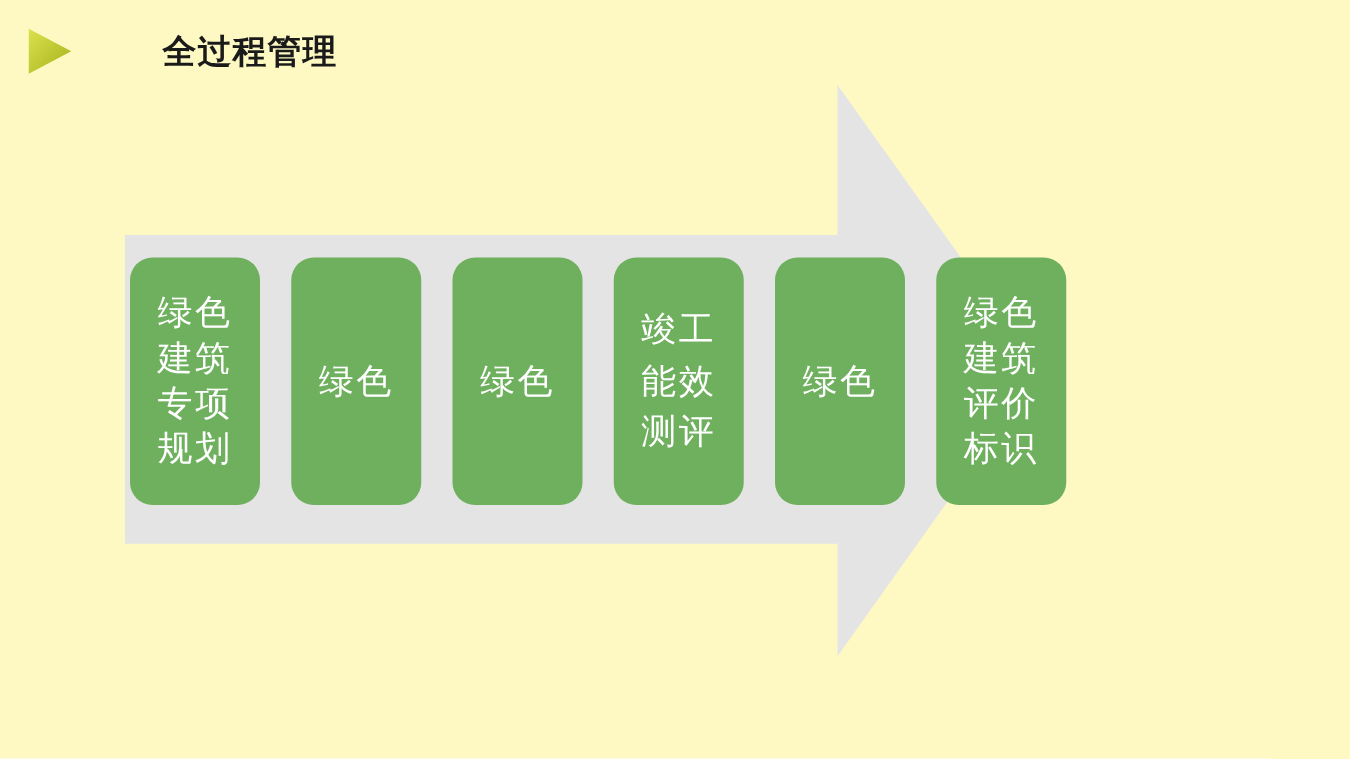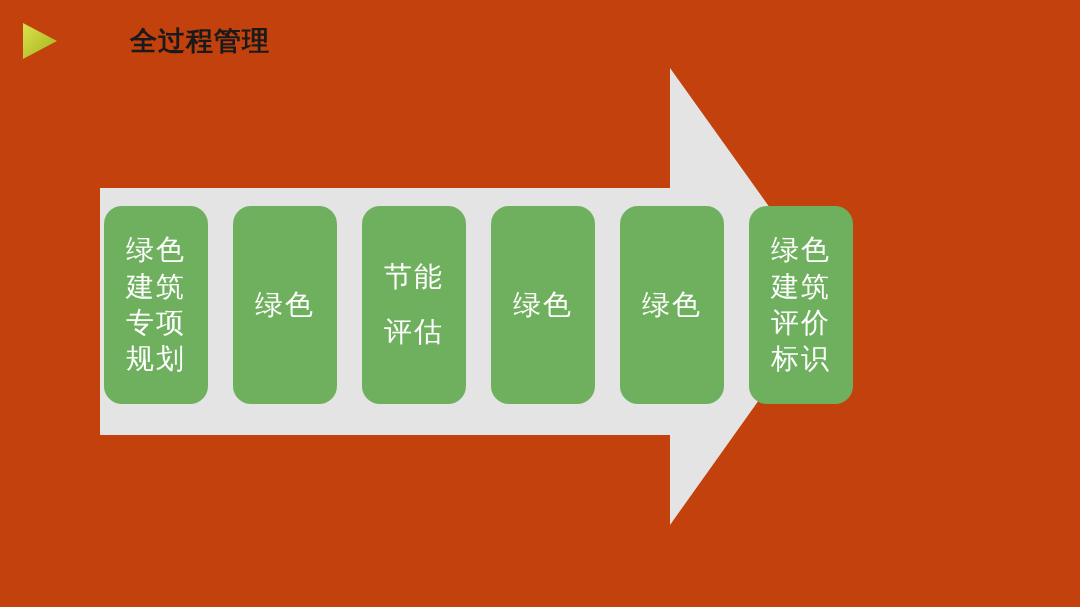--- a/index.html
+++ b/index.html
@@ -13,21 +13,21 @@
     --arrow-color: #e4e4e4;
     --title-color: #1a1a1a;
     --step-text-color: #ffffff;
     --bullet-light: #dce24e;
     --bullet-dark: #a4b11b;
   }
   .slide {
     position: relative;
     width: 1080px;
     height: 607px;
-    background: #c2410c;
+    background: #fef9c3;
     overflow: hidden;
   }
   .header {
     position: absolute;
     left: 22px;
     top: 22px;
     display: flex;
     align-items: center;
   }
   .bullet {
@@ -108,29 +108,30 @@
       <span>绿色</span>
       <span>建筑</span>
       <span>专项</span>
       <span>规划</span>
     </div>
 
     <div class="step lines-2">
       <span>绿色</span>
     </div>
 
-    <div class="step lines-2">
-      <span>节能</span>
-      <span>评估</span>
-    </div>
 
     <div class="step lines-2">
       <span>绿色</span>
     </div>
 
+    <div class="step lines-3">
+      <span>竣工</span>
+      <span>能效</span>
+      <span>测评</span>
+    </div>
 
     <div class="step lines-2">
       <span>绿色</span>
     </div>
 
     <div class="step lines-4">
       <span>绿色</span>
       <span>建筑</span>
       <span>评价</span>
       <span>标识</span>

